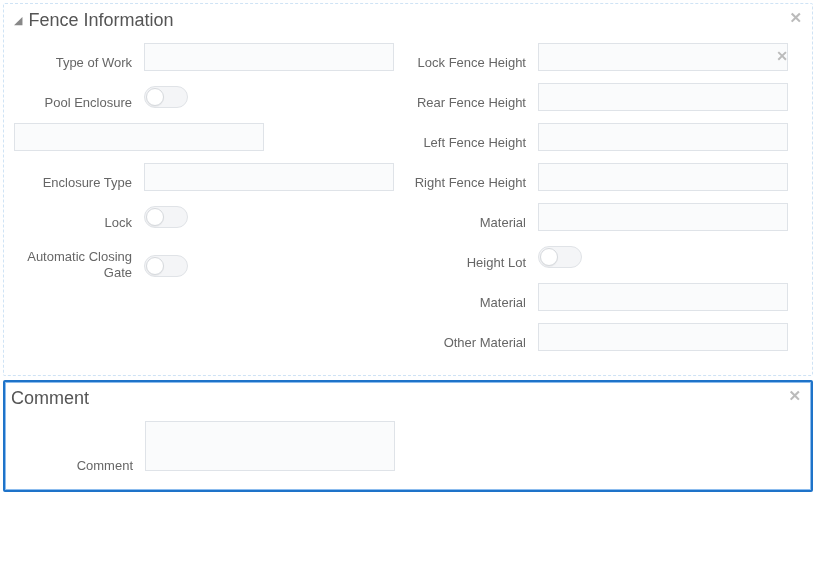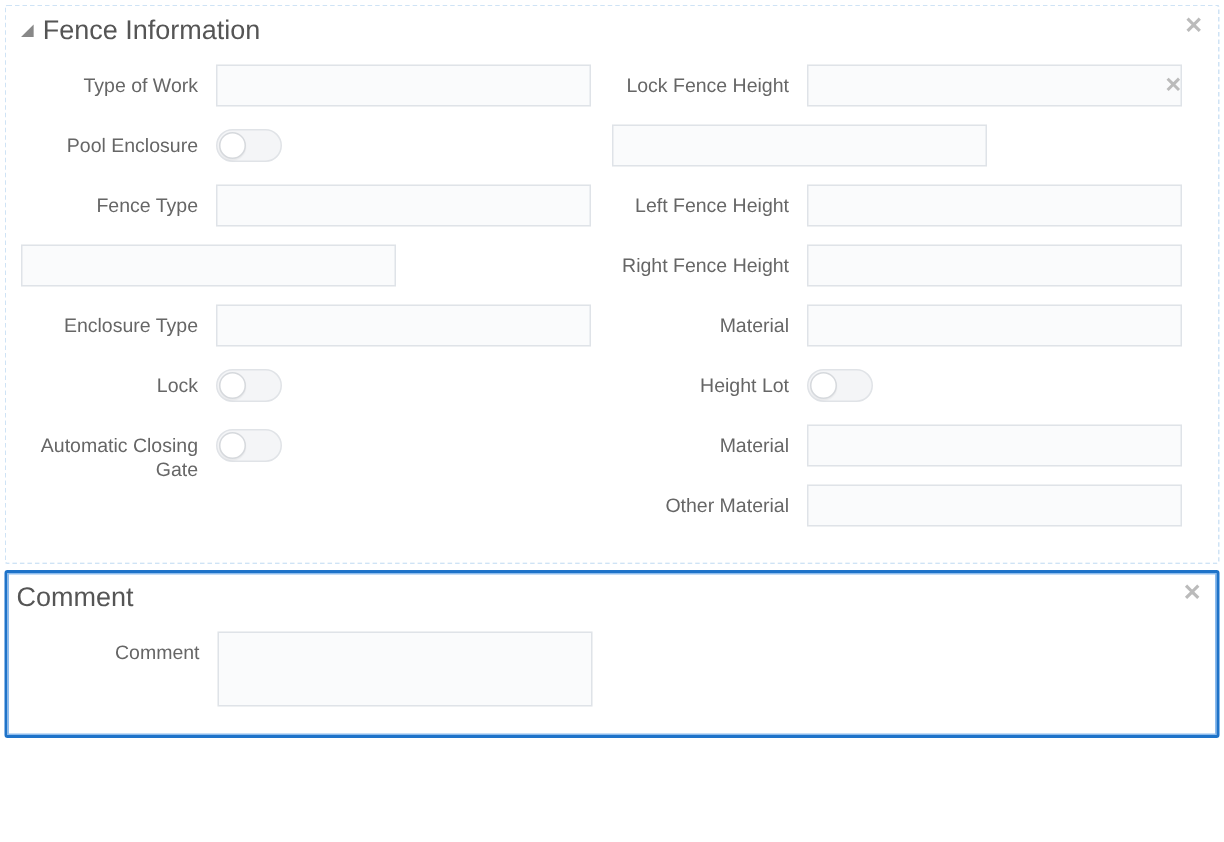--- a/index.html
+++ b/index.html
@@ -51,21 +51,21 @@
   }
   .cols {
     display: flex;
   }
   .col {
     flex: 1;
     min-width: 0;
   }
   .field {
     display: flex;
-    align-items: flex-start;
+    align-items: flex-end;
     margin-bottom: 12px;
     position: relative;
   }
   .field-label {
     width: 130px;
     text-align: right;
     padding-right: 12px;
     padding-top: 6px;
     color: #666;
     font-size: 13px;
@@ -150,24 +150,20 @@
           <div class="field-label">Type of Work</div>
           <div class="field-ctrl"><input class="text" value="" style=""></div>
         </div>
 
 
         <div class="field">
           <div class="field-label">Pool Enclosure</div>
           <div class="field-ctrl"><span class="toggle"><span class="knob"></span></span></div>
         </div>
 
-        <div class="field">
-          <div class="field-label">Fence Type</div>
-          <div class="field-ctrl"><input class="text" value="" style=""></div>
-        </div>
 
         <div class="field">
           <div class="field-ctrl"><input class="text" value="" style=""></div>
         </div>
 
         <div class="field">
           <div class="field-label">Enclosure Type</div>
           <div class="field-ctrl"><input class="text" value="" style=""></div>
         </div>
 
@@ -187,20 +183,21 @@
 
         <div class="field">
           <div class="field-label">Lock Fence Height</div>
           <div class="field-ctrl">
             <input class="text" value="" style="">
             <span class="clear-x show">✕</span>
           </div>
         </div>
 
         <div class="field">
+          <div class="field-label">Rear Fence Height</div>
           <div class="field-ctrl"><input class="text" value="" style=""></div>
         </div>
 
         <div class="field">
           <div class="field-label">Left Fence Height</div>
           <div class="field-ctrl"><input class="text" value="" style=""></div>
         </div>
 
         <div class="field">
           <div class="field-label">Right Fence Height</div>

